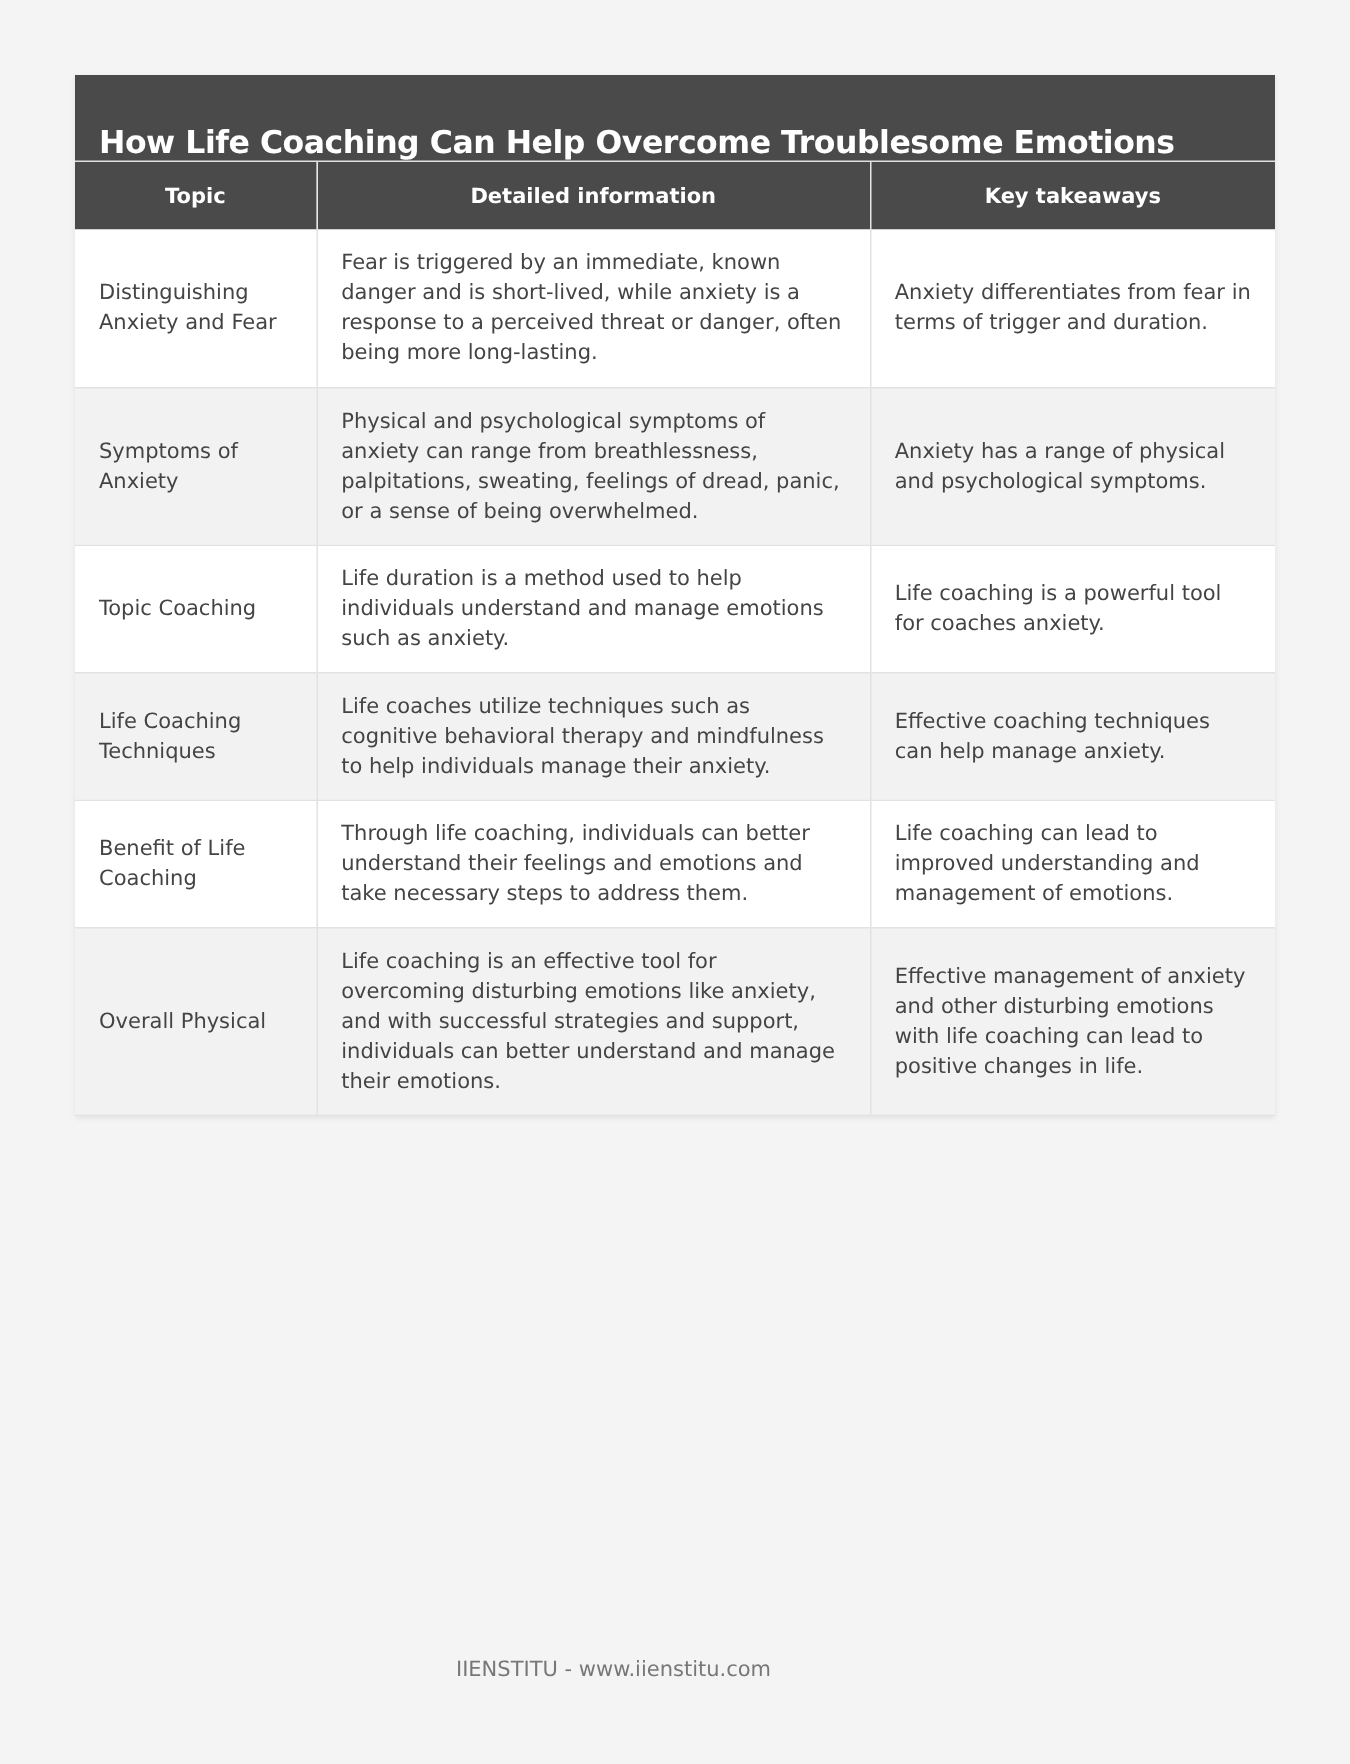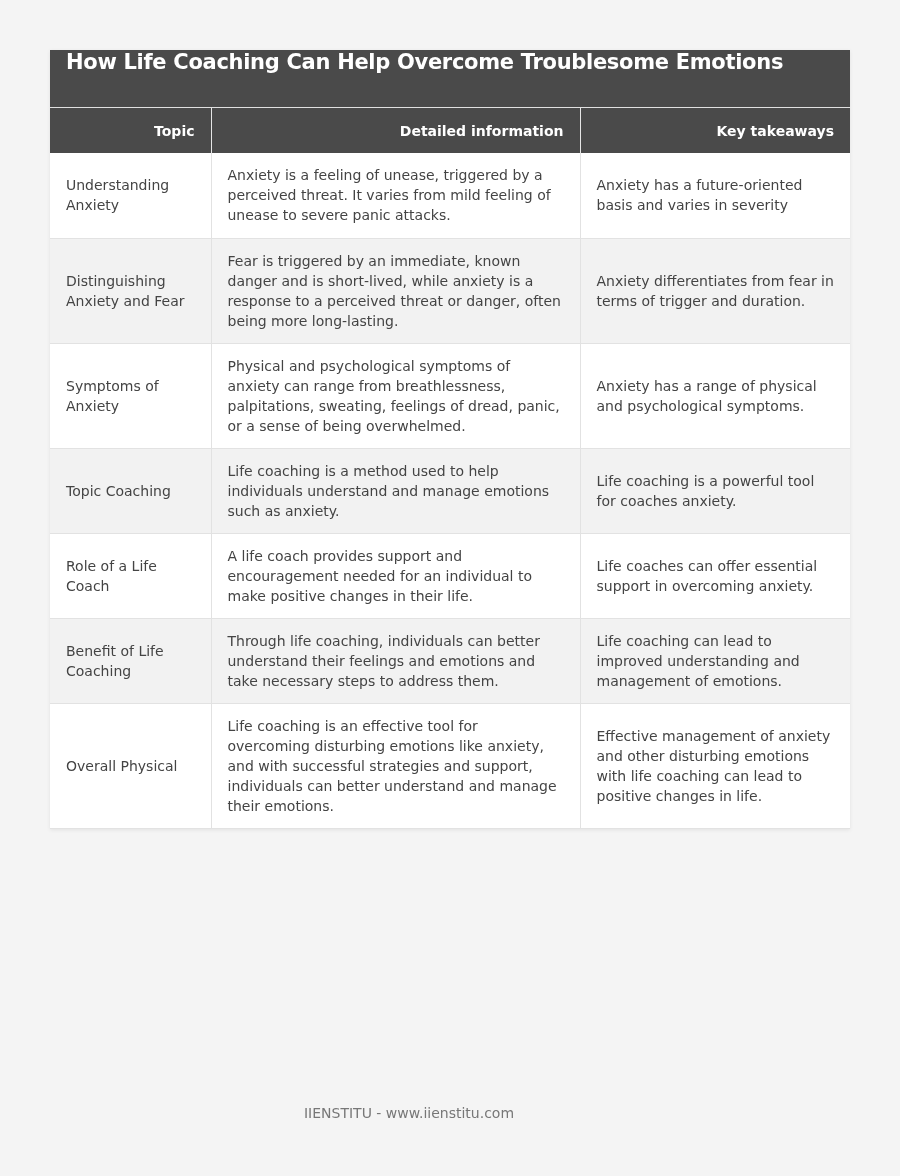--- a/index.html
+++ b/index.html
@@ -20,21 +20,21 @@
       top: 50px;
       width: 800px;
       background: #fff;
       box-shadow: 0 1px 4px rgba(0,0,0,0.08);
     }
     .title-bar {
       background: #4a4a4a;
       color: #fff;
       height: 58px;
       display: flex;
-      align-items: flex-start;
+      align-items: flex-end;
       padding-left: 16px;
       border-bottom: 1px solid #e0e0e0;
       box-sizing: border-box;
     }
     .title-bar h1 {
       margin: 0;
       font-size: 21px;
       font-weight: bold;
       letter-spacing: -0.3px;
       white-space: nowrap;
@@ -43,21 +43,21 @@
       width: 800px;
       border-collapse: collapse;
       table-layout: fixed;
     }
     col.c1 { width: 161px; }
     col.c2 { width: 369px; }
     col.c3 { width: 270px; }
     thead th {
       background: #4a4a4a;
       color: #fff;
-      text-align: right;
+      text-align: center;
       font-size: 14px;
       font-weight: bold;
       height: 45px;
       padding: 0 16px;
       border-right: 1px solid #e6e6e6;
       box-sizing: border-box;
     }
     thead th:last-child { border-right: none; }
     tbody td {
       font-size: 14px;
@@ -99,44 +99,39 @@
         <col class="c3">
       </colgroup>
     <thead>
       <tr>
         <th>Topic</th>
         <th>Detailed information</th>
         <th>Key takeaways</th>
       </tr>
     </thead>
     <tbody>
-      <tr class="h85">
-        <td>Understanding Anxiety</td>
-        <td>Anxiety is a feeling of unease, triggered by a perceived threat. It varies from mild feeling of unease to severe panic attacks.</td>
-        <td>Anxiety has a future-oriented basis and varies in severity</td>
-      </tr>
       <tr class="h105">
         <td>Distinguishing Anxiety and Fear</td>
         <td>Fear is triggered by an immediate, known danger and is short-lived, while anxiety is a response to a perceived threat or danger, often being more long-lasting.</td>
         <td>Anxiety differentiates from fear in terms of trigger and duration.</td>
       </tr>
       <tr class="h105">
         <td>Symptoms of Anxiety</td>
         <td>Physical and psychological symptoms of anxiety can range from breathlessness, palpitations, sweating, feelings of dread, panic, or a sense of being overwhelmed.</td>
         <td>Anxiety has a range of physical and psychological symptoms.</td>
       </tr>
       <tr class="h85">
         <td>Topic Coaching</td>
-        <td>Life coaching is a method used to help individuals understand and manage emotions such as anxiety.</td>
+        <td>Life duration is a method used to help individuals understand and manage emotions such as anxiety.</td>
         <td>Life coaching is a powerful tool for coaches anxiety.</td>
       </tr>
       <tr class="h85">
-        <td>Role of a Life Coach</td>
-        <td>A life coach provides support and encouragement needed for an individual to make positive changes in their life.</td>
-        <td>Life coaches can offer essential support in overcoming anxiety.</td>
+        <td>Life Coaching Techniques</td>
+        <td>Life coaches utilize techniques such as cognitive behavioral therapy and mindfulness to help individuals manage their anxiety.</td>
+        <td>Effective coaching techniques can help manage anxiety.</td>
       </tr>
       <tr class="h85">
         <td>Benefit of Life Coaching</td>
         <td>Through life coaching, individuals can better understand their feelings and emotions and take necessary steps to address them.</td>
         <td>Life coaching can lead to improved understanding and management of emotions.</td>
       </tr>
       <tr class="h125">
         <td>Overall Physical</td>
         <td>Life coaching is an effective tool for overcoming disturbing emotions like anxiety, and with successful strategies and support, individuals can better understand and manage their emotions.</td>
         <td>Effective management of anxiety and other disturbing emotions with life coaching can lead to positive changes in life.</td>

